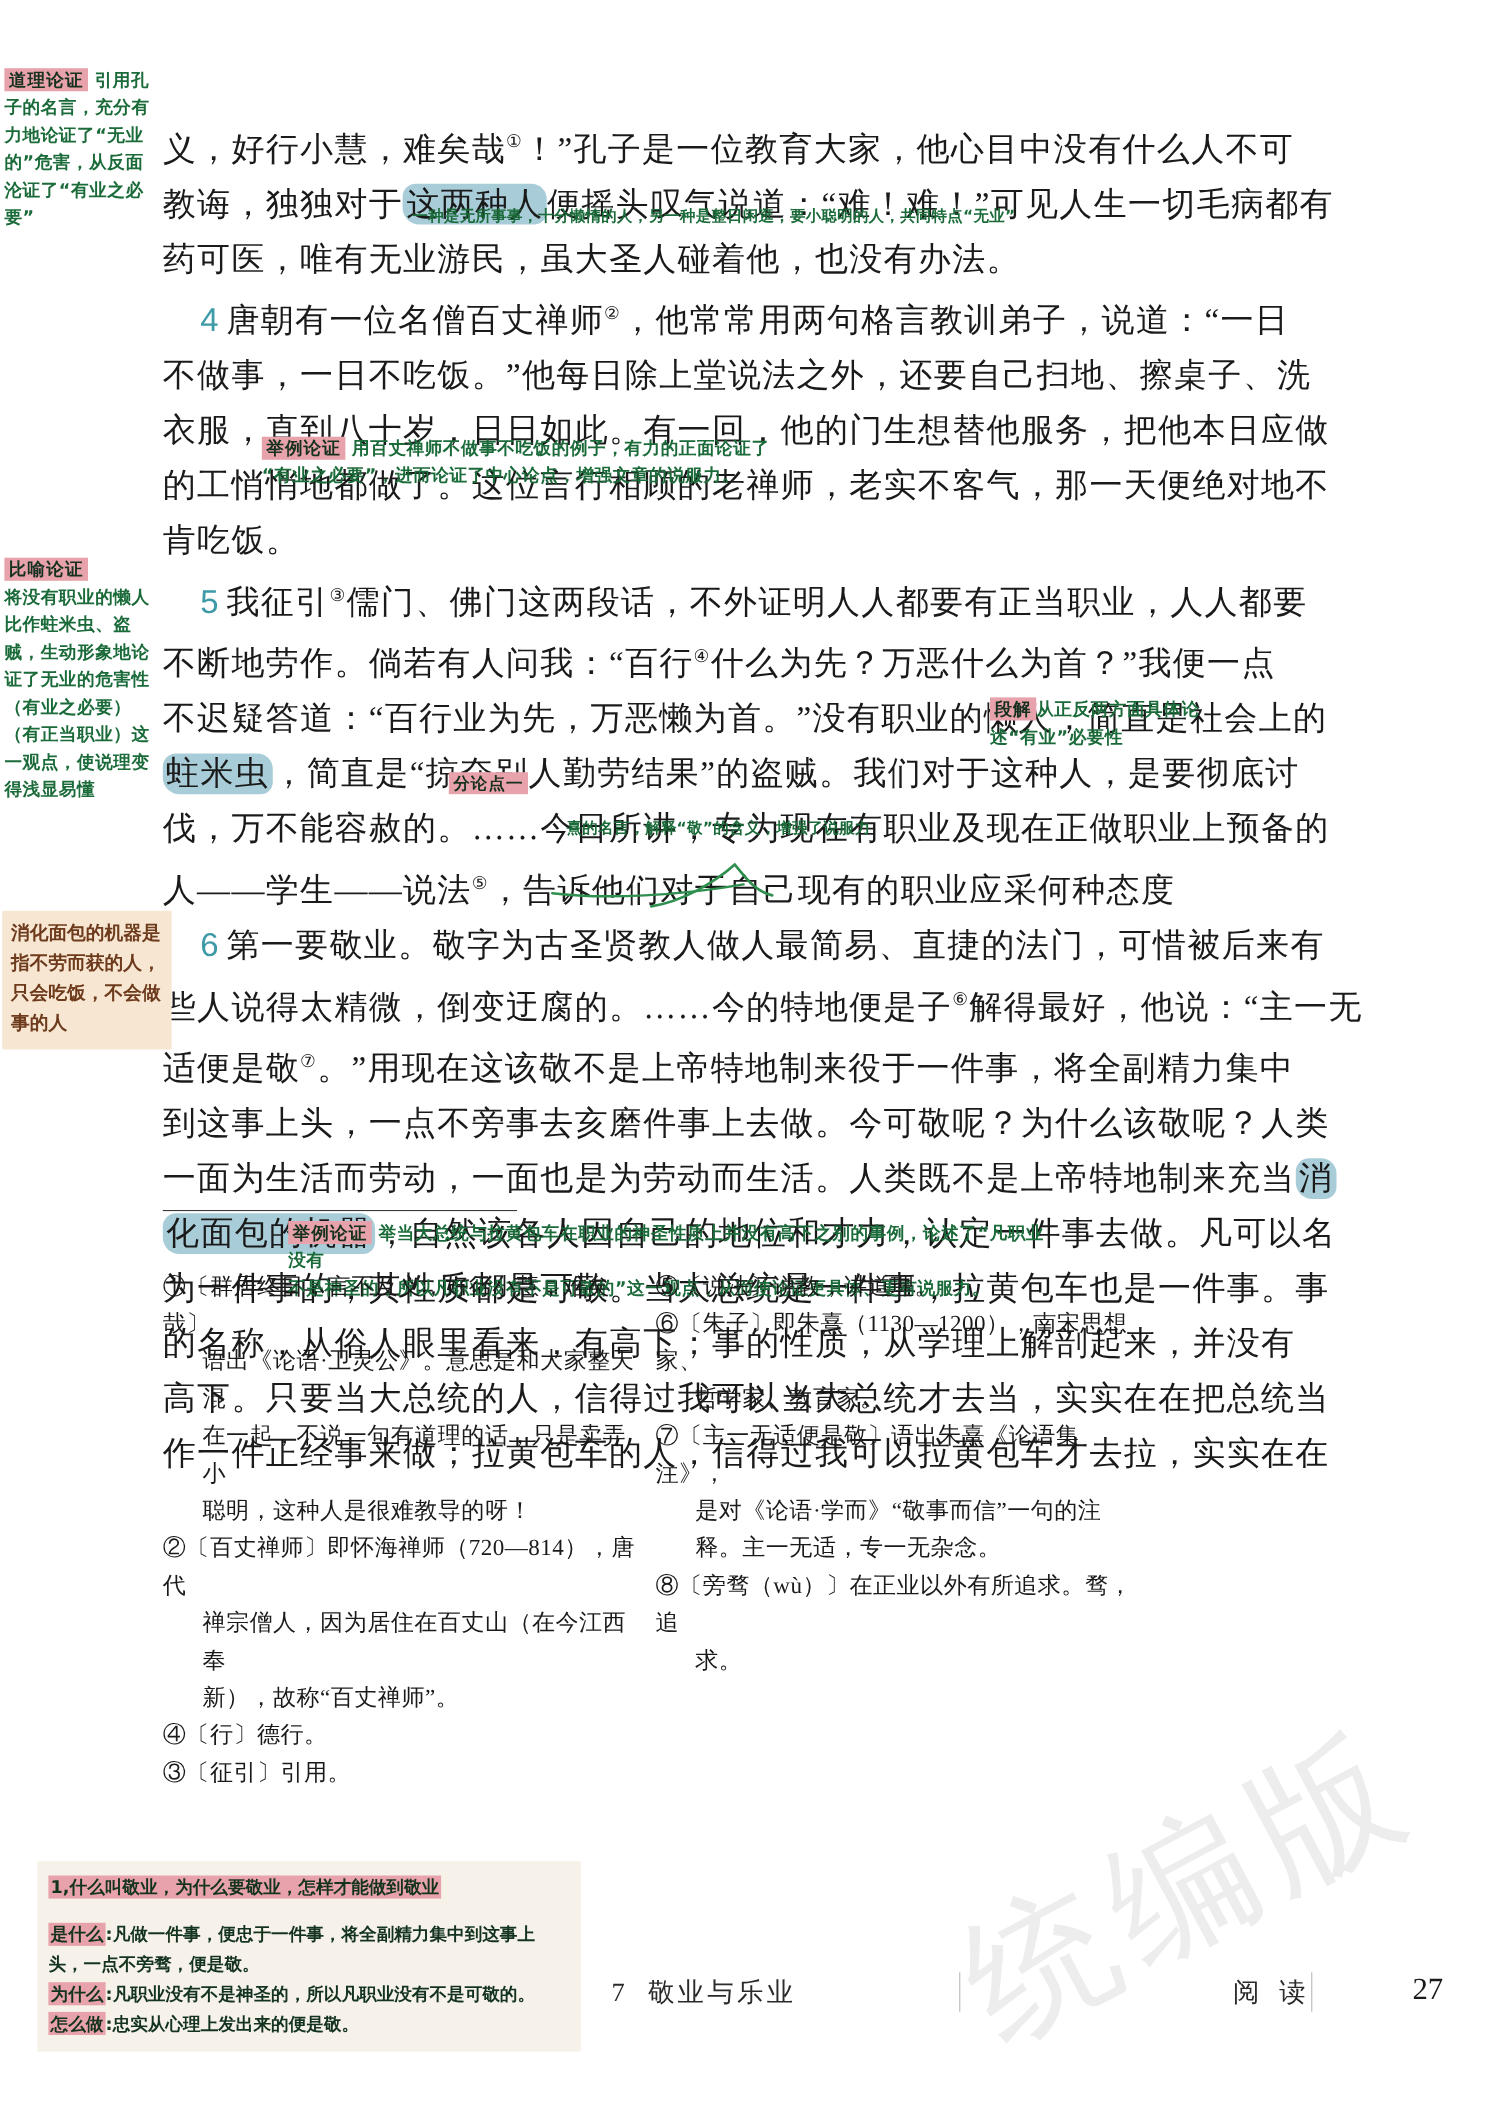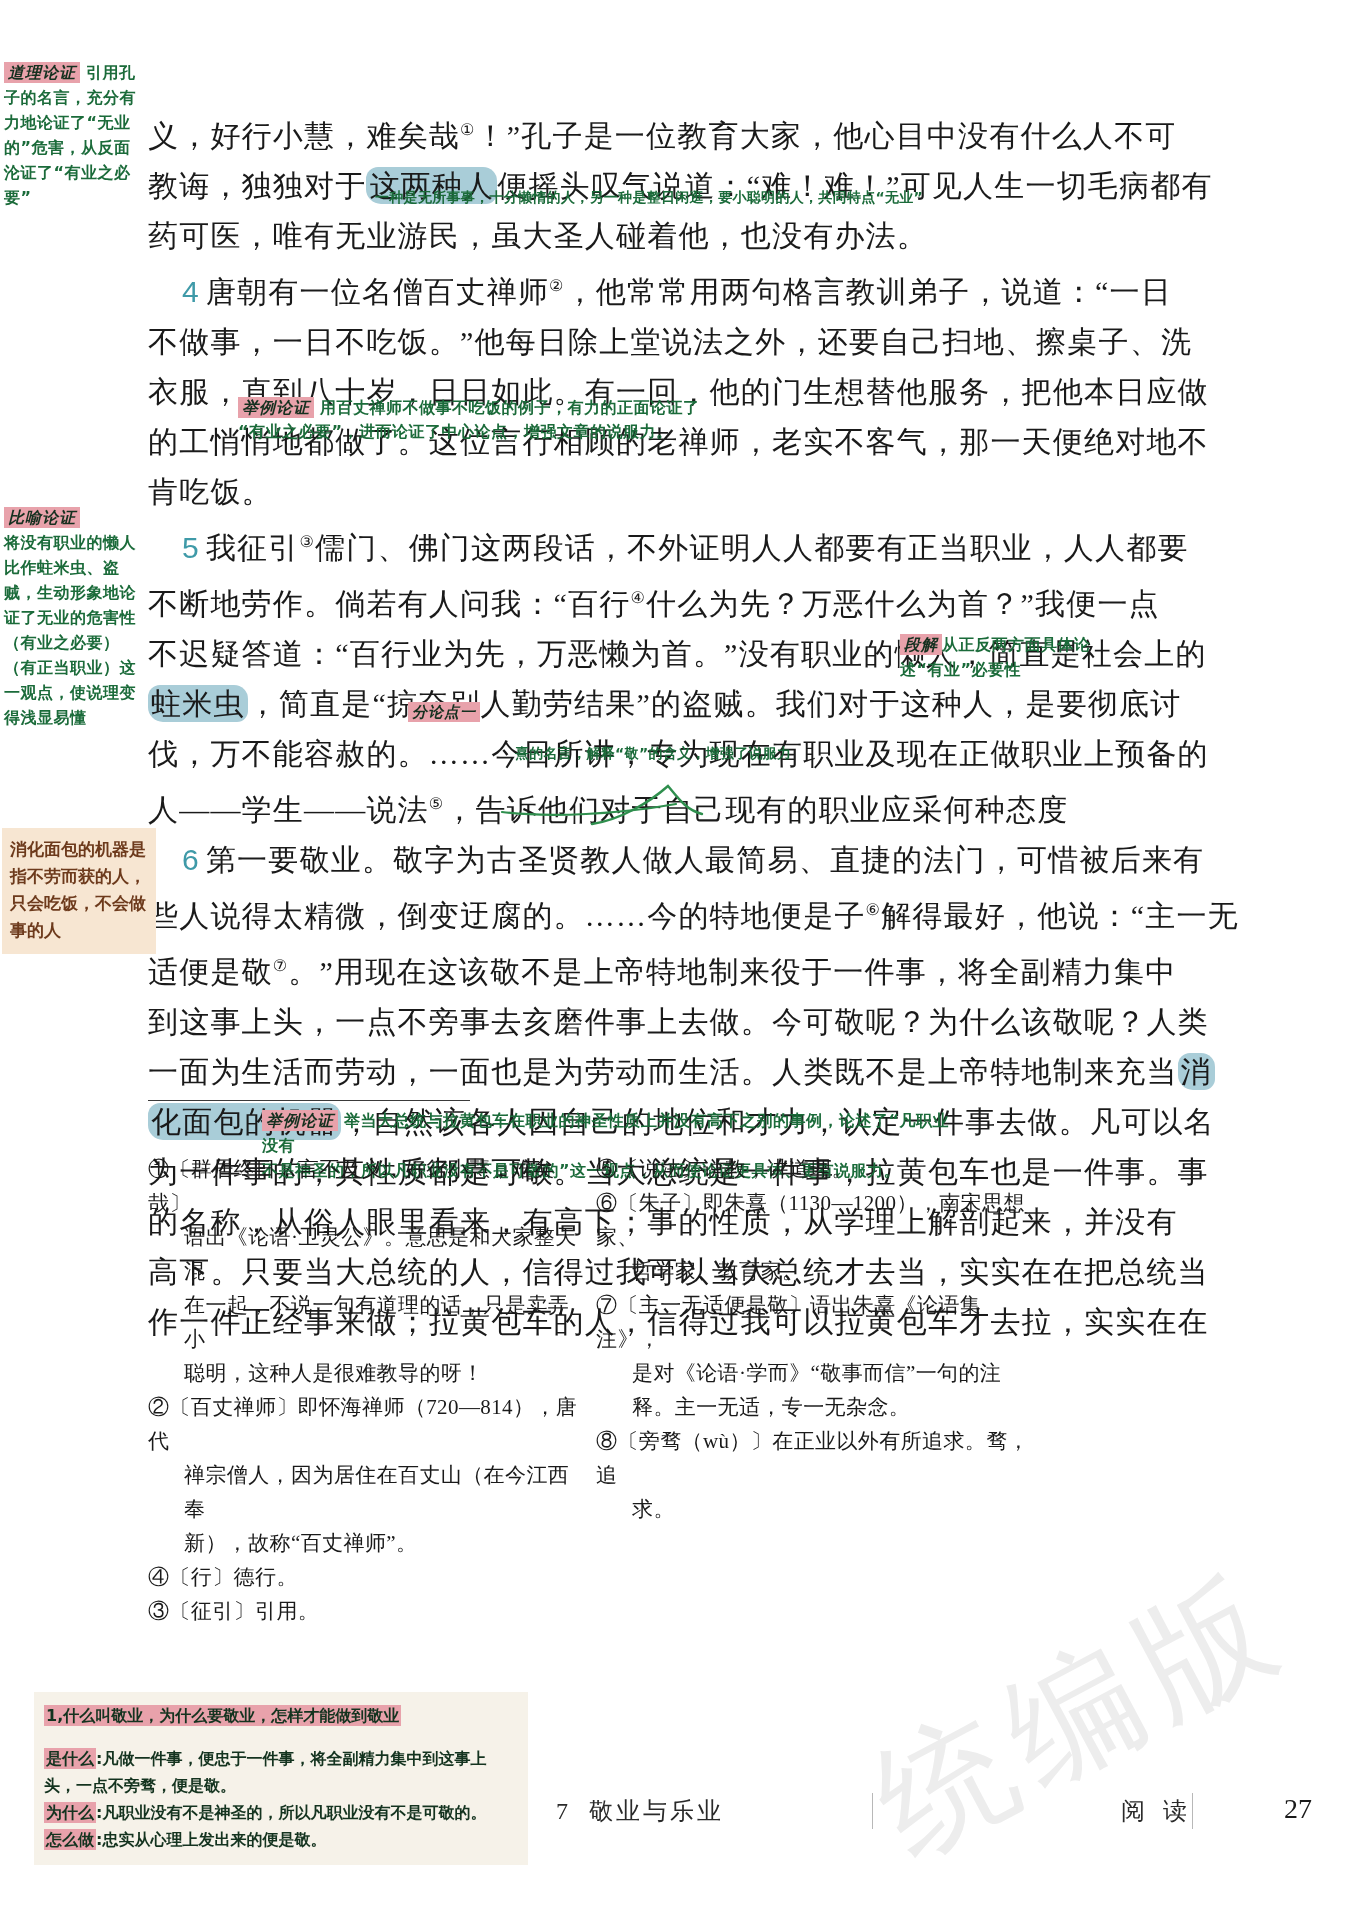--- a/index.html
+++ b/index.html
@@ -53,21 +53,20 @@
     font-weight:700;
     letter-spacing:0.5px;
   }
   .tag-pink{
     background:#e8a2ab;
     color:#15301f;
     font-family:"DejaVu Sans",sans-serif;
     font-weight:700;
     padding:1px 4px;
     letter-spacing:1px;
-    font-style:italic;
   }
 
   
   .note-left-1{
     position:absolute;left:4px;top:60px;width:140px;
     font-size:16px;line-height:25px;
   }
   
   .note-left-2{
     position:absolute;left:4px;top:505px;width:142px;

